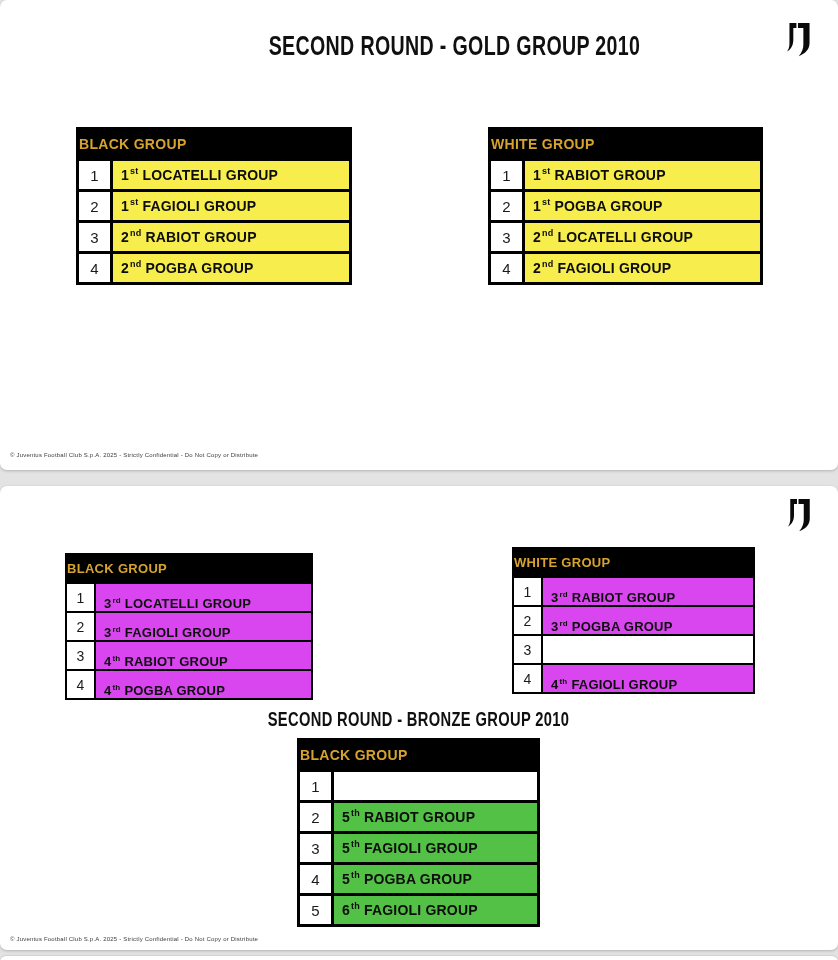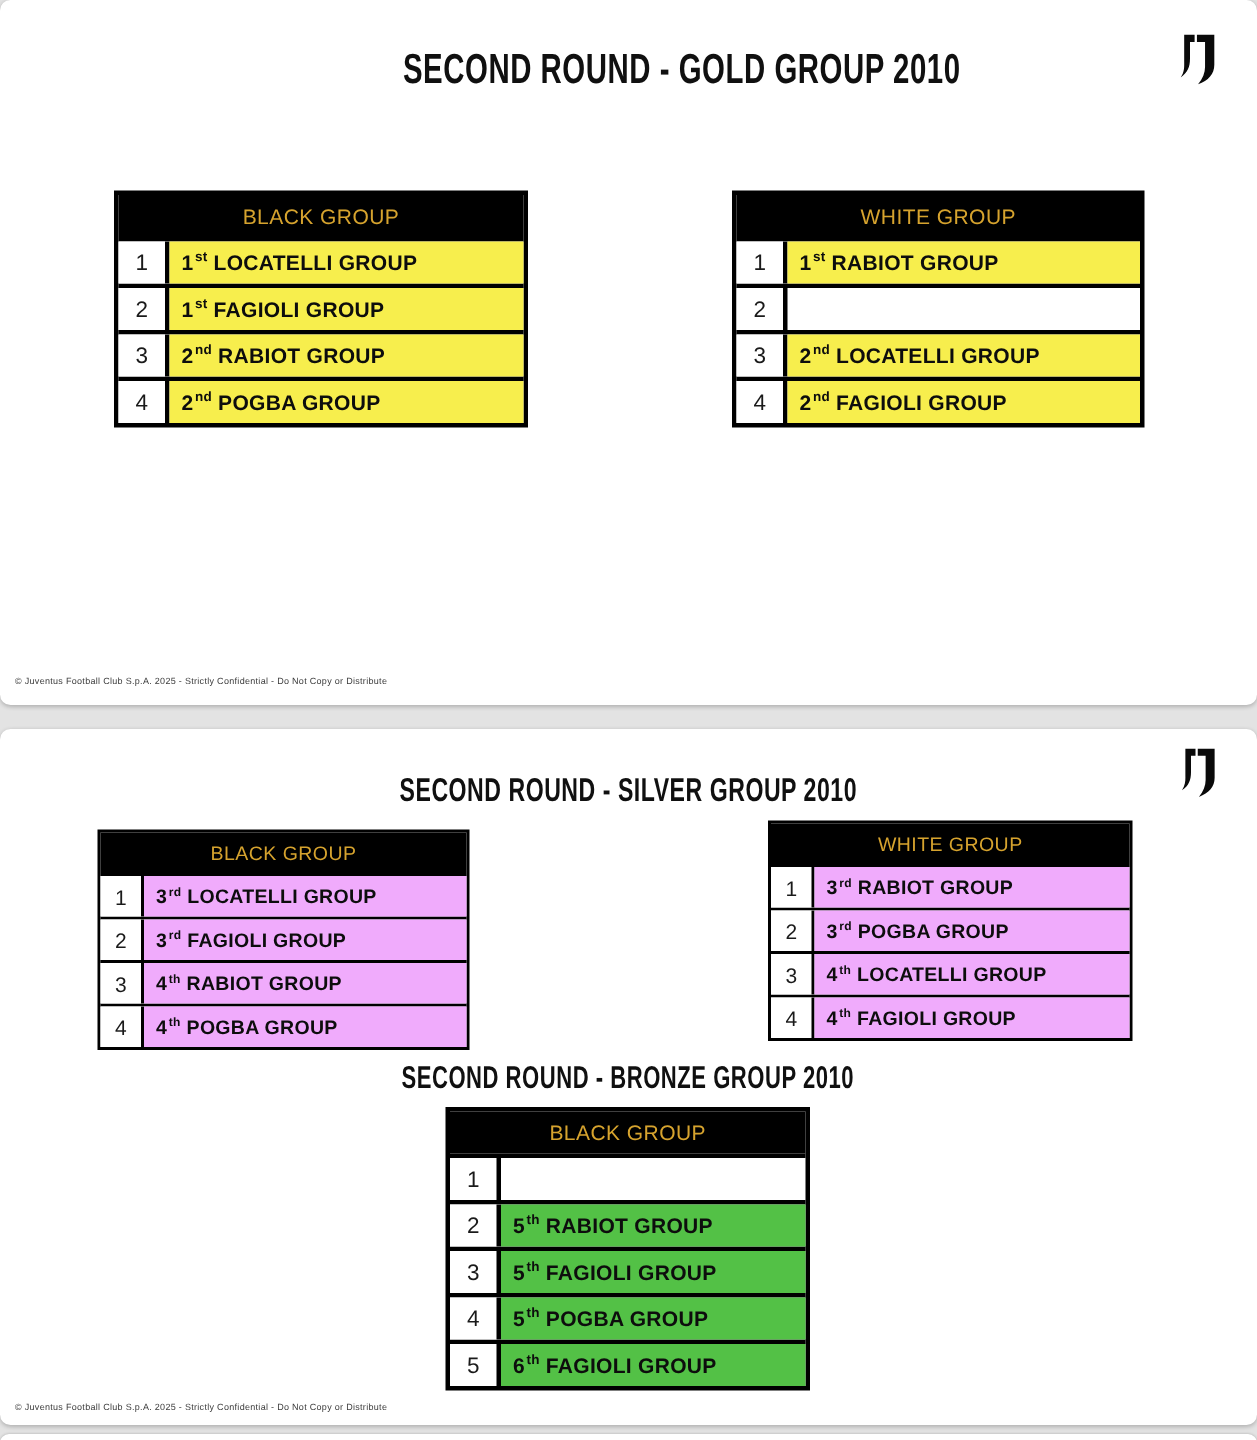--- a/index.html
+++ b/index.html
@@ -38,43 +38,43 @@
   #bronze-title { top:221px; font-size:21px; }
 
   .logo { position:absolute; fill:#0a0a0a; }
   #logo-gold   { right:26px; top:23px; height:34px; width:25px; }
   #logo-silver { right:26px; top:13px; height:33px; width:24px; }
 
   
   .tbl { position:absolute; border:3px solid #000; background:#fff; }
   .tbl.thin { border-width:2px; }
   .hdr {
-    background:#000; color:#d6a32e; font-weight:400;
-    text-align:center; height:28px; line-height:28px; font-size:14px;
+    background:#000; color:#d6a32e; font-weight:700;
+    text-align:left; height:28px; line-height:28px; font-size:14px;
     letter-spacing:0.3px;
   }
   .thin .hdr { height:27px; line-height:27px; font-size:13px; }
   .row { display:flex; height:31px; border-top:3px solid #000; }
   .thin .row { height:29px; border-top-width:2px; }
   .num {
     width:34px; background:#fff; border-right:3px solid #000;
     display:flex; align-items:center; justify-content:center;
     font-size:15px; color:#1a1a1a;
   }
   .thin .num { width:29px; border-right-width:2px; font-size:14px; }
   .val {
     flex:1; display:flex; align-items:center; padding-left:8px;
     font-weight:700; font-size:14px; color:#0d0d0d; letter-spacing:0.2px;
   }
   .thin .val { font-size:13px; }
   .val sup { font-size:9px; font-weight:700; margin:0 4px 0 1px; line-height:1; }
   .thin .val sup { font-size:8px; }
 
   .tbl.c-yellow .val { background:#f7ee4d; }
-  .tbl.c-gray   .val { background:#f0abfc; }
+  .tbl.c-gray   .val { background:#d946ef;align-items:flex-end; }
   .tbl.c-green  .val { background:#53c146; }
 
   
   #t-gold-black  { left:76px;  top:127px; width:276px; }
   #t-gold-white  { left:488px; top:127px; width:275px; }
   #t-silver-black{ left:65px;  top:67px;  width:248px; }
   #t-silver-white{ left:512px; top:61px;  width:243px; }
   #t-bronze-black{ left:297px; top:252px; width:243px; }
 
   .footer {
@@ -129,43 +129,43 @@
   <div class="tbl c-yellow" id="t-gold-white">
     <div class="hdr">WHITE GROUP</div>
     <div class="row">
       <div class="num">1</div>
       <div class="val">
           <span><span>1</span><sup>st</sup><span>RABIOT GROUP</span></span>
         </div>
     </div>
     <div class="row">
       <div class="num">2</div>
+      <div class="val">
+          <span><span>1</span><sup>st</sup><span>POGBA GROUP</span></span>
+        </div>
     </div>
     <div class="row">
       <div class="num">3</div>
       <div class="val">
           <span><span>2</span><sup>nd</sup><span>LOCATELLI GROUP</span></span>
         </div>
     </div>
     <div class="row">
       <div class="num">4</div>
       <div class="val">
           <span><span>2</span><sup>nd</sup><span>FAGIOLI GROUP</span></span>
         </div>
     </div>
   </div>
 
   <div class="footer" id="footer-gold">© Juventus Football Club S.p.A. 2025 - Strictly Confidential - Do Not Copy or Distribute</div>
 </div>
 
 <div class="slide" id="slide-silver">
 
-  <div class="title-wrap" id="silver-title">
-    <span class="condensed">SECOND ROUND - SILVER GROUP 2010</span>
-  </div>
 
   <svg class="logo" id="logo-silver" viewBox="0 0 64 88" aria-hidden="true">
     <path d="M6 0 H24 V13 H16 V42 C16 56 12 66 0 74 C7 64 6 54 6 46 Z"></path>
     <path d="M28 0 H58 V52 C58 68 48 79 30 86 C38 76 42 66 42 56 V13 H28 Z"></path>
   </svg>
 
   <div class="tbl thin c-gray" id="t-silver-black">
     <div class="hdr">BLACK GROUP</div>
     <div class="row">
       <div class="num">1</div>
@@ -202,23 +202,20 @@
         </div>
     </div>
     <div class="row">
       <div class="num">2</div>
       <div class="val">
           <span><span>3</span><sup>rd</sup><span>POGBA GROUP</span></span>
         </div>
     </div>
     <div class="row">
       <div class="num">3</div>
-      <div class="val">
-          <span><span>4</span><sup>th</sup><span>LOCATELLI GROUP</span></span>
-        </div>
     </div>
     <div class="row">
       <div class="num">4</div>
       <div class="val">
           <span><span>4</span><sup>th</sup><span>FAGIOLI GROUP</span></span>
         </div>
     </div>
   </div>
 
   <div class="title-wrap" id="bronze-title">

